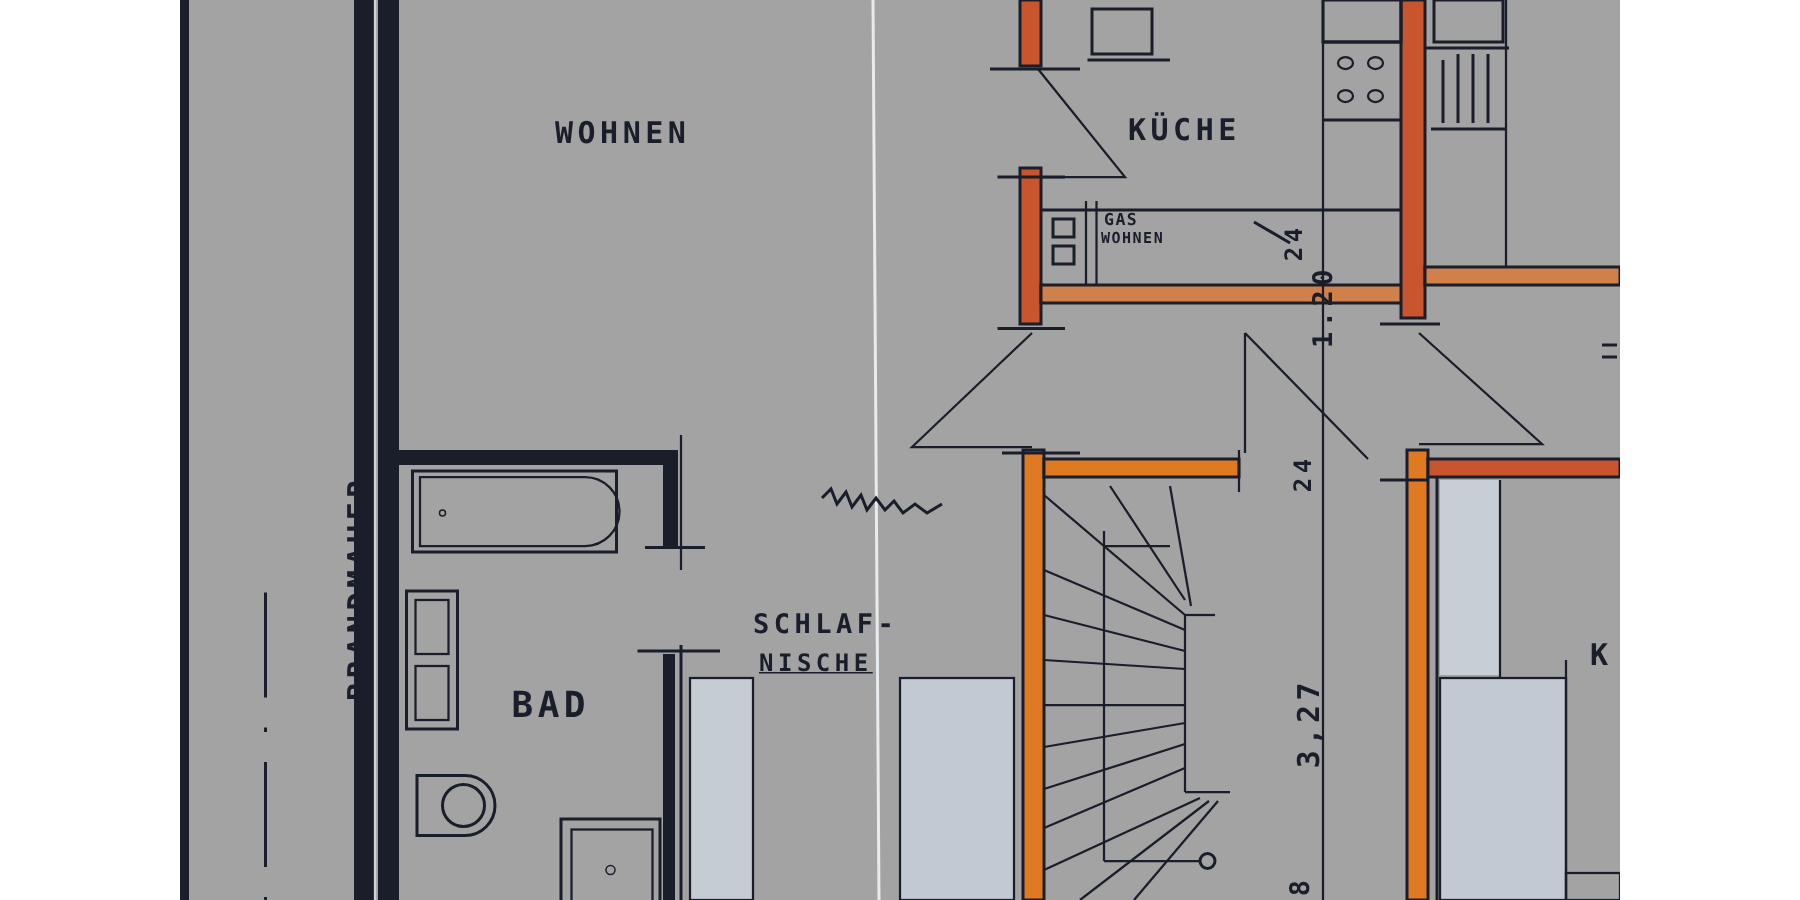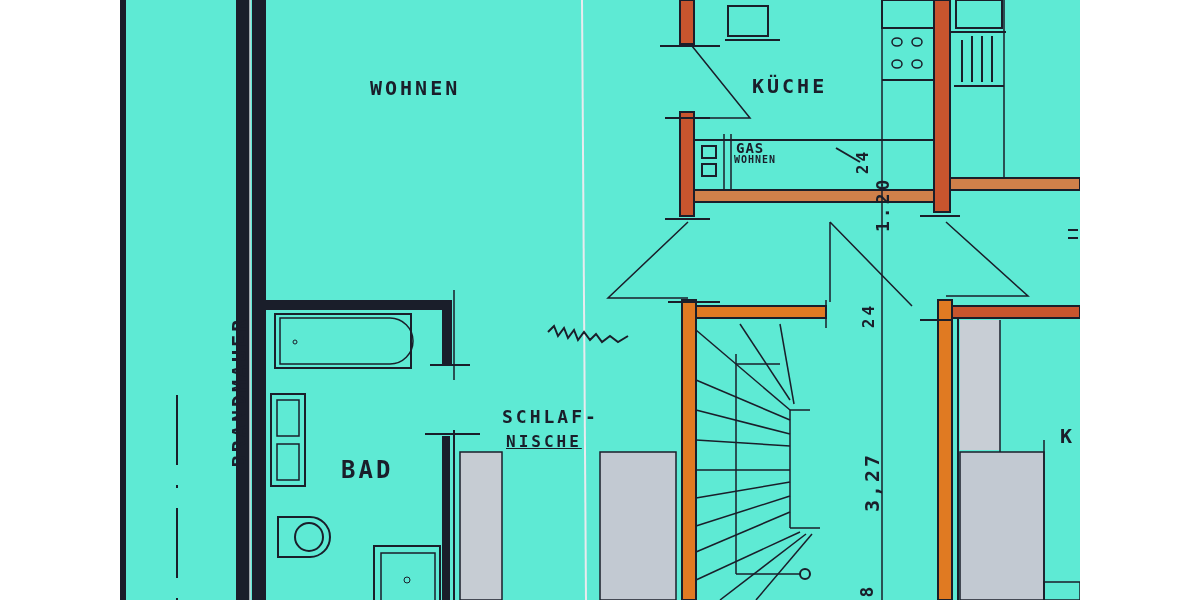--- a/index.html
+++ b/index.html
@@ -1,20 +1,20 @@
 <!DOCTYPE html>
 <html><head>
 <meta charset="utf-8">
 <style>
   html,body{margin:0;padding:0;background:#ffffff;}
   body{width:1200px;height:600px;position:relative;overflow:hidden;font-family:"DejaVu Sans",sans-serif;}
-  #plan{position:absolute;left:120px;top:0;width:960px;height:600px;background:#5eead4;overflow:hidden;}
+  #plan{position:absolute;left:120px;top:0;width:960px;height:600px;background:#a3a3a3;overflow:hidden;}
   #plan svg{position:absolute;left:0;top:0;}
   .lbl{position:absolute;font-family:"DejaVu Sans Mono",monospace;font-weight:bold;color:#1a1e2a;letter-spacing:3px;white-space:nowrap;}
-  .small{font-size:14px;letter-spacing:1px;}
+  .small{font-size:11px;letter-spacing:1px;}
 </style>
 </head>
 <body>
 
 <div id="plan">
   <svg width="960" height="600" viewBox="0 0 960 600">
 
     <line x1="462" y1="0" x2="466" y2="600" stroke="#e8ebee" stroke-width="2"></line>
 
     <rect x="0" y="0" width="6" height="600" fill="#1a1e2a"></rect>

